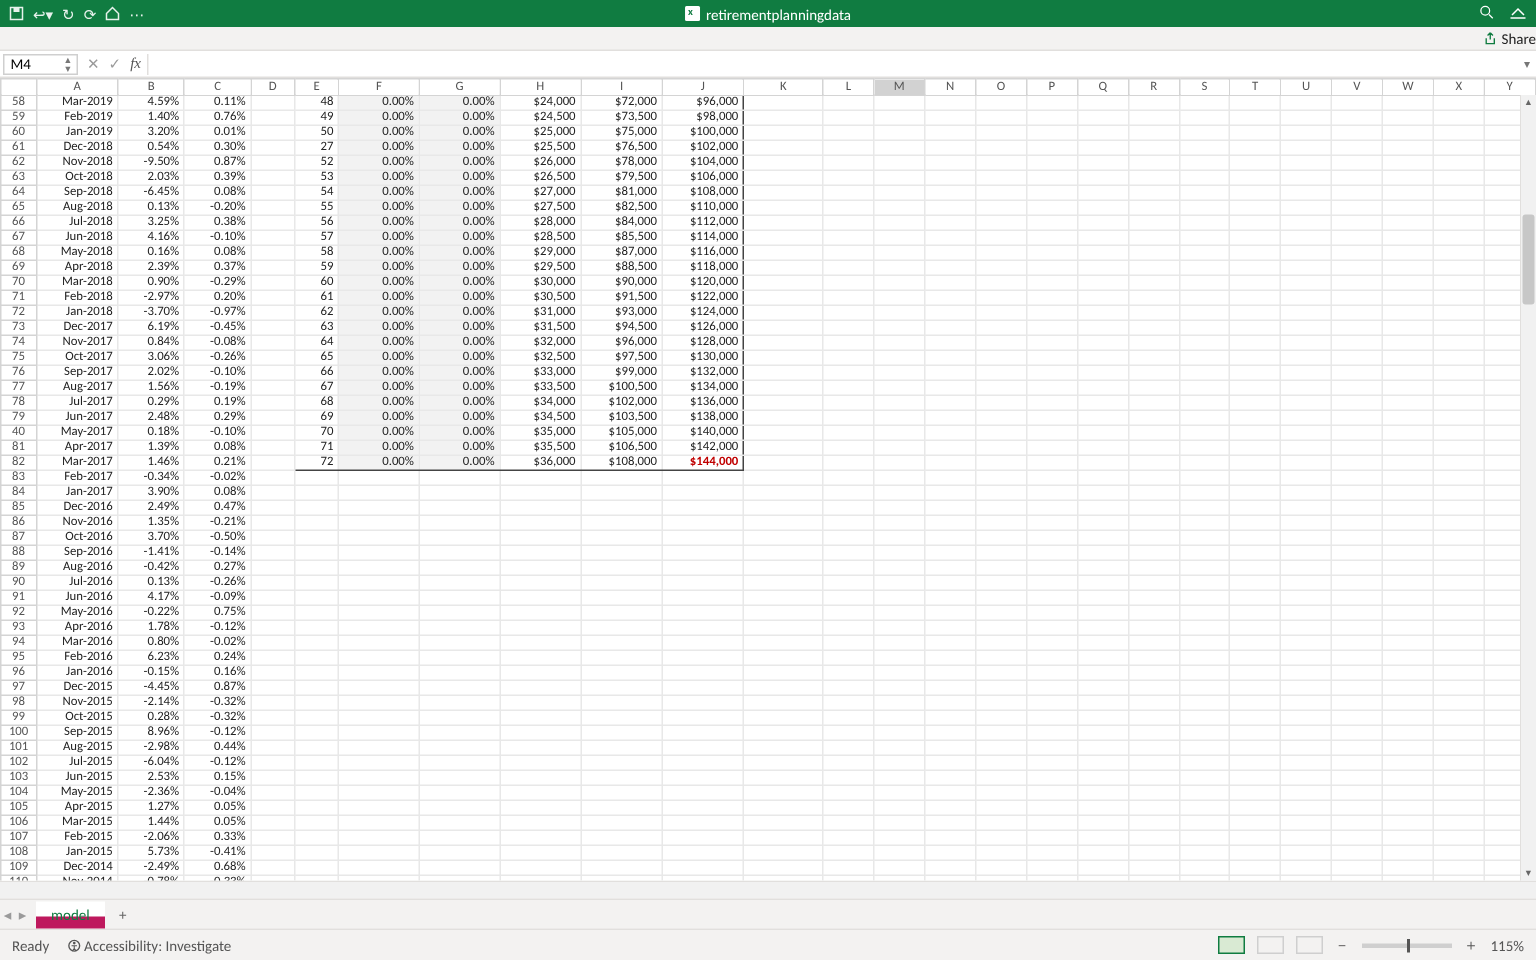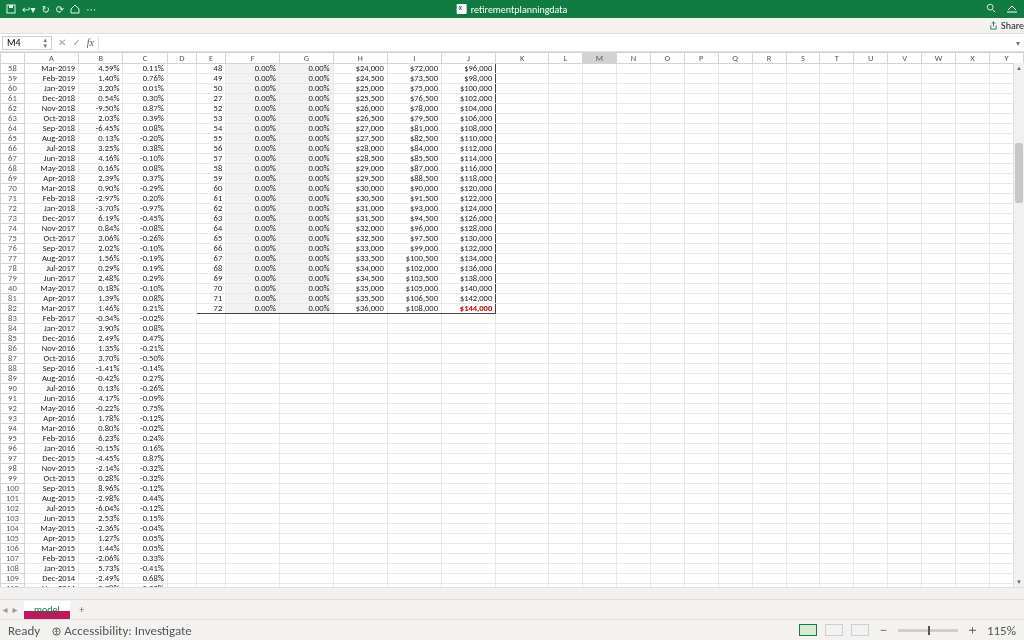--- a/index.html
+++ b/index.html
@@ -36,21 +36,21 @@
   td.boxright { border-right:1.5px solid #444 !important; }
   .v-scroll { position:absolute; right:0; top:11px; bottom:0; width:11px; background:#f1f1f1; border-left:1px solid #e1dfdd;}
   .v-scroll .thumb { position:absolute; left:1px; right:1px; top:80px; height:60px; background:#c7c7c7; border-radius:2px;}
   .v-scroll .arr { position:absolute; left:0; right:0; height:10px; text-align:center; font-size:7px; color:#666;}
   .v-scroll .arr.up { top:0; } .v-scroll .arr.dn { bottom:0; }
   .h-scroll-zone { height:12px; background:#f1f1f1; border-top:1px solid #e1dfdd; display:flex; align-items:center;}
   .tabbar { height: 20px; background: #f3f2f1; border-top: 1px solid #e1dfdd; display:flex; align-items:center; font-size:10px;}
   .tabbar .navbtn { width:10px; text-align:center; color:#9a9a9a; }
   .tabbar .tab { padding: 1px 10px; color:#107c41; border-bottom:8px solid #be185d; background:#fff; margin-left:4px; height:18px; line-height:15px;}
   .tabbar .add { width:16px; text-align:center; color:#666; margin-left:4px; }
-  .statusbar { height:21px; background:#f3f2f1; border-top:1px solid #e1dfdd; display:flex; align-items:center; justify-content:space-between; font-size:13px; color:#555; padding:0 8px;}
+  .statusbar { height:21px; background:#f3f2f1; border-top:1px solid #e1dfdd; display:flex; align-items:center; justify-content:space-between; font-size:10px; color:#555; padding:0 8px;}
   .statusbar .left { display:flex; gap:12px; align-items:center;}
   .statusbar .right { display:flex; gap:8px; align-items:center;}
   .viewbtn { width:18px; height:12px; border:1px solid #cfcfcf; display:inline-block; position:relative;}
   .viewbtn.active { background:#d9ead3; border-color:#107c41;}
   .zoommark { width:60px; height:3px; background:#cfcfcf; position:relative;}
   .zoommark .z { position:absolute; top:-3px; width:2px; height:9px; background:#555; left:50%;}
 </style>
 </head>
 <body>
 

